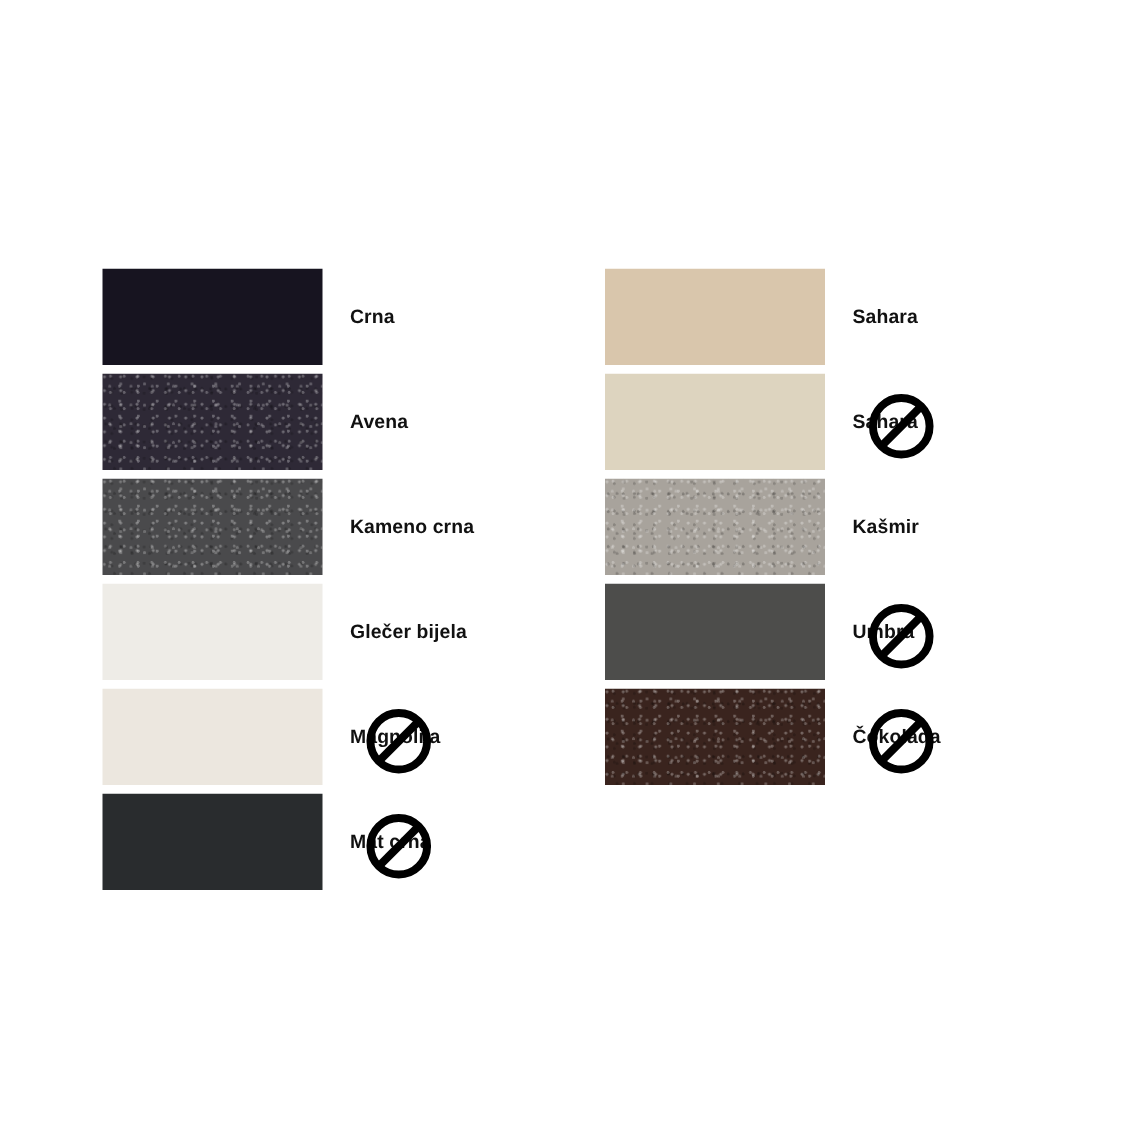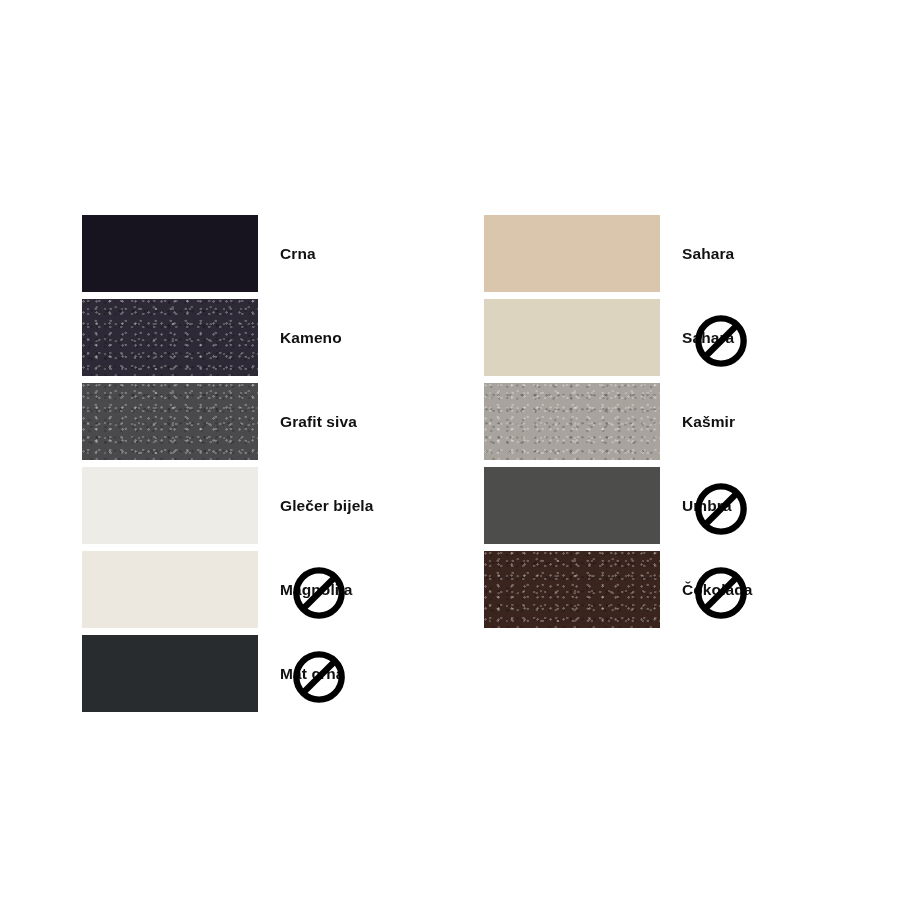--- a/index.html
+++ b/index.html
@@ -105,25 +105,25 @@
 <body>
 
 <div id="color-chart">
   <div class="column column-left">
       <div class="swatch-row">
         <div class="swatch speckle-strong" title="Crna" style="background-color: rgb(23, 20, 32);"></div>
         <div class="swatch-label">Crna</div>
       </div>
       <div class="swatch-row">
         <div class="swatch speckle" title="Grafit" style="background-color: rgb(46, 41, 54);"></div>
-        <div class="swatch-label">Kameno</div>
+        <div class="swatch-label">Avena</div>
       </div>
       <div class="swatch-row">
         <div class="swatch speckle" title="Kameno siva" style="background-color: rgb(74, 74, 76);"></div>
-        <div class="swatch-label">Grafit siva</div>
+        <div class="swatch-label">Kameno crna</div>
       </div>
       <div class="swatch-row">
         <div class="swatch speckle-soft" title="Glečer bijela" style="background-color: rgb(238, 236, 231);"></div>
         <div class="swatch-label">Glečer bijela</div>
       </div>
       <div class="swatch-row">
         <div class="swatch speckle-soft" title="Magnolija" style="background-color: rgb(236, 231, 223);"></div>
         <div class="swatch-label">Magnolija</div>
         <div class="no-sign">
           <svg viewBox="0 0 64 64" width="58" height="58" aria-hidden="true">

